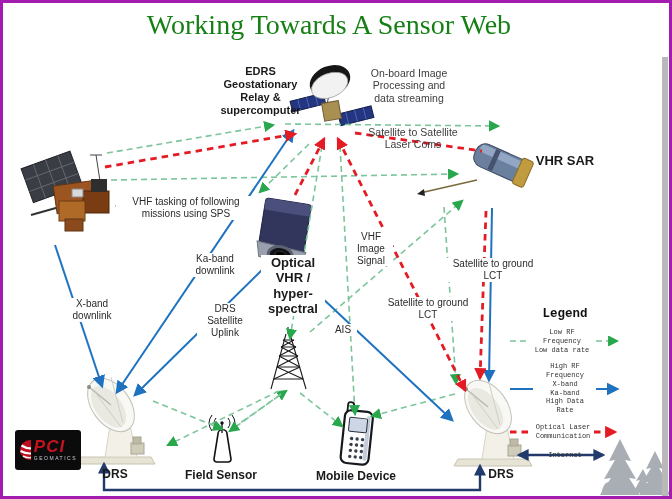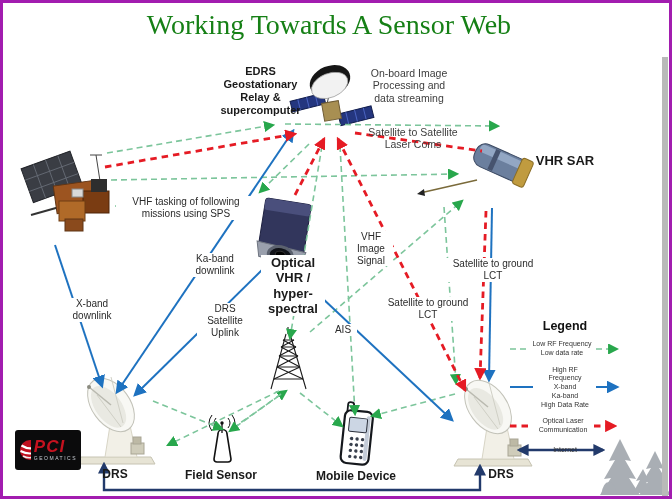--- a/index.html
+++ b/index.html
@@ -16,21 +16,21 @@
   .gray{color:#3d3d3d;}
   
   .lg{stroke:var(--low-rf);stroke-width:1.6;fill:none;stroke-dasharray:6 4;}
   .lb{stroke:var(--high-rf);stroke-width:2;fill:none;}
   .lr{stroke:var(--optical-laser);stroke-width:2.8;fill:none;stroke-dasharray:6.5 5;}
   .ln{stroke:var(--internet);stroke-width:2.4;fill:none;}
   #mG path{fill:var(--low-rf-arrow);} #mB path{fill:var(--high-rf);}
   #mR path{fill:var(--optical-laser);} #mN path{fill:var(--internet);}
   .tree{fill:var(--tree);}
   
-  .legend{position:absolute;left:506px;top:316px;width:112px;}
+  .legend{position:absolute;left:506px;top:304px;width:112px;font-family:Liberation Mono, monospace;}
   .legend-title{text-align:center;font-weight:bold;font-size:12.5px;color:#111;margin-bottom:7px;}
   .lrow{display:flex;align-items:center;justify-content:center;gap:2px;margin-bottom:8px;}
   .ltext{flex:1;text-align:center;font-size:7px;line-height:1.25;color:#333;white-space:pre-line;}
   .lrow svg{flex:0 0 auto;}
   .inet-row{position:relative;height:14px;margin-top:2px;}
   .inet-row svg{position:absolute;left:0;top:0;}
   .inet-text{position:absolute;left:0;right:0;top:3px;text-align:center;font-size:7px;color:#333;}
   
   .pci-logo{position:absolute;left:12px;top:427px;width:66px;height:40px;background:#0b0b0c;
             border-radius:3px;display:flex;align-items:center;gap:3px;padding:18px 4px;box-sizing:border-box;}

